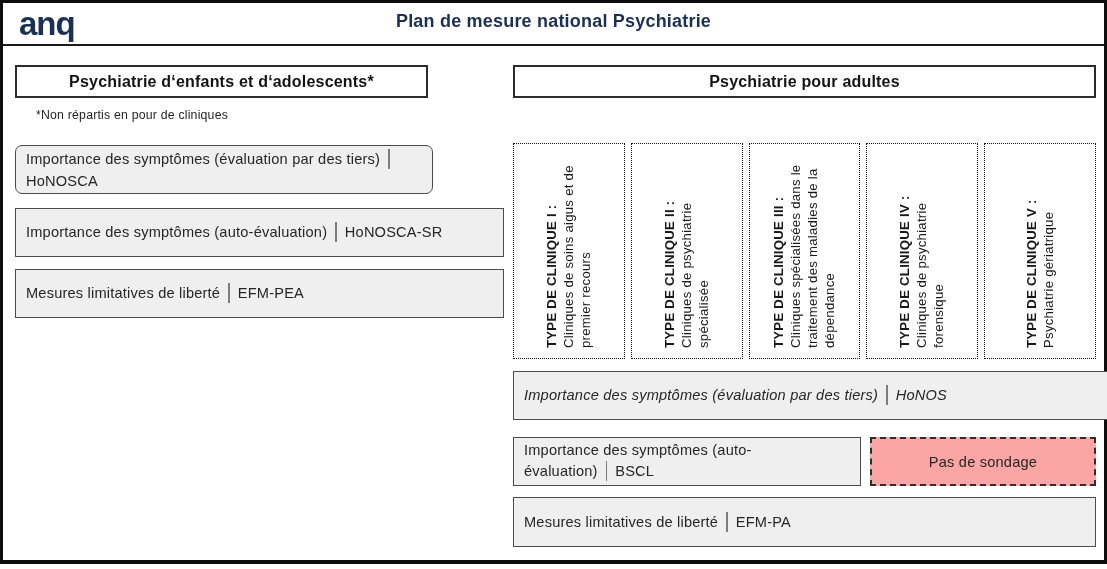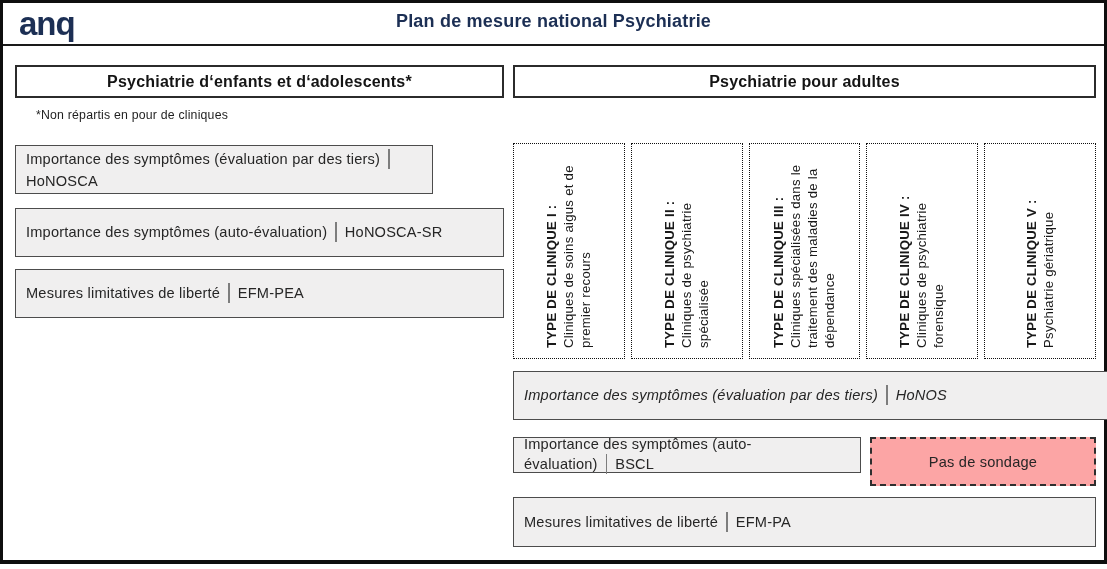--- a/index.html
+++ b/index.html
@@ -18,21 +18,21 @@
   .main-title {
     position:absolute; left:0; right:0; top:8px; text-align:center;
     font-size:18px; font-weight:bold; color:#1c2f54; letter-spacing:0.2px;
   }
   
   .panel-header {
     position:absolute; top:62px; height:33px; box-sizing:border-box;
     border:2px solid #2b2b2b; display:flex; align-items:center; justify-content:center;
     font-size:16px; font-weight:bold; color:#141414; letter-spacing:0.2px; background:#fff;
   }
-  .lp-header { left:12px; width:489px; }
+  .lp-header { left:12px; width:413px; }
   .rp-header { left:510px; width:583px; }
   .footnote { position:absolute; left:33px; top:105px; font-size:12.3px; color:#1f1f1f; letter-spacing:0.2px; }
   
   .type-header {
     position:absolute; left:510px; top:100px; width:583px; height:32px; box-sizing:border-box;
     border:1.5px dotted #111; display:flex; align-items:center; justify-content:center;
     font-size:15.5px; font-weight:bold; color:#141414;
   }
   .type-cols { position:absolute; left:510px; top:140px; width:583px; height:216px; display:flex; gap:6px; }
   .type-col { flex:1; border:1.5px dotted #111; box-sizing:border-box; position:relative; background:#fff; }
@@ -47,25 +47,25 @@
   .mbox {
     position:absolute; box-sizing:border-box; background:#f0efef; border:1.6px solid #4c4c4c;
     display:flex; align-items:center; padding:2px 8px 0 10px;
     font-size:14.6px; color:#262626; letter-spacing:0.2px;
   }
   .mtext { margin:0; line-height:1.35; }
   .mdivider {
     display:inline-block; width:1.6px; height:20px; background:#7d7d7d;
     vertical-align:middle; margin:0 8px 3px 8px;
   }
-  .lbox1 { left:12px; top:142px; width:418px; height:49px; }
+  .lbox1 { left:12px; top:142px; width:418px; height:49px;border-radius:7px; }
   .lbox2 { left:12px; top:205px; width:489px; height:49px; }
   .lbox3 { left:12px; top:266px; width:489px; height:49px; }
   .rbox1 { left:510px; top:368px; width:655px; height:49px;font-style:italic; }
-  .rbox2 { left:510px; top:434px; width:348px; height:36px; }
+  .rbox2 { left:510px; top:434px; width:348px; height:49px; }
   .rbox2 .mtext { max-width:275px; }
   .rbox3 { left:510px; top:494px; width:583px; height:50px; }
   .no-survey {
     position:absolute; left:867px; top:434px; width:226px; height:49px; box-sizing:border-box;
     border:2px dashed #2e2e2e; background:#fca5a5; display:flex; align-items:center; justify-content:center;
     font-size:14.6px; color:#262626; letter-spacing:0.2px;
   }
 </style>
 </head>
 <body>

